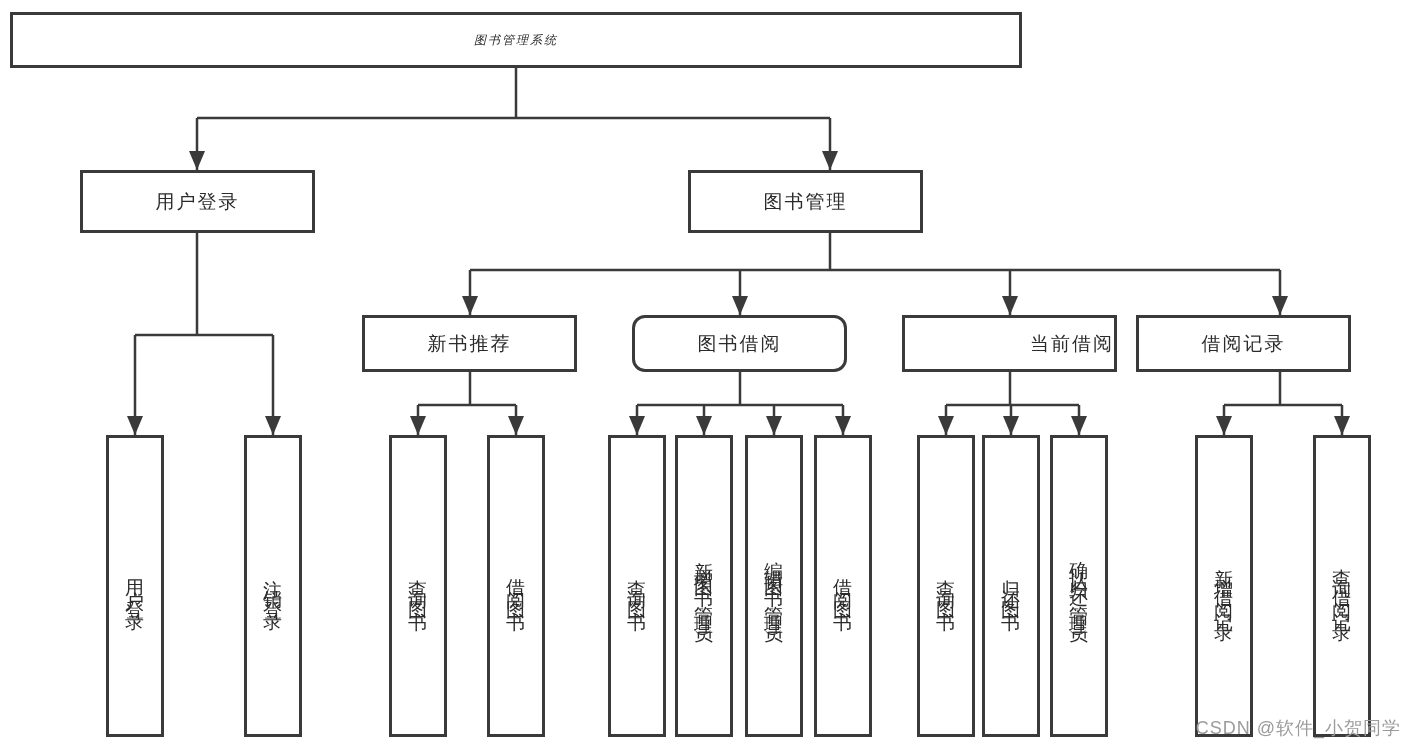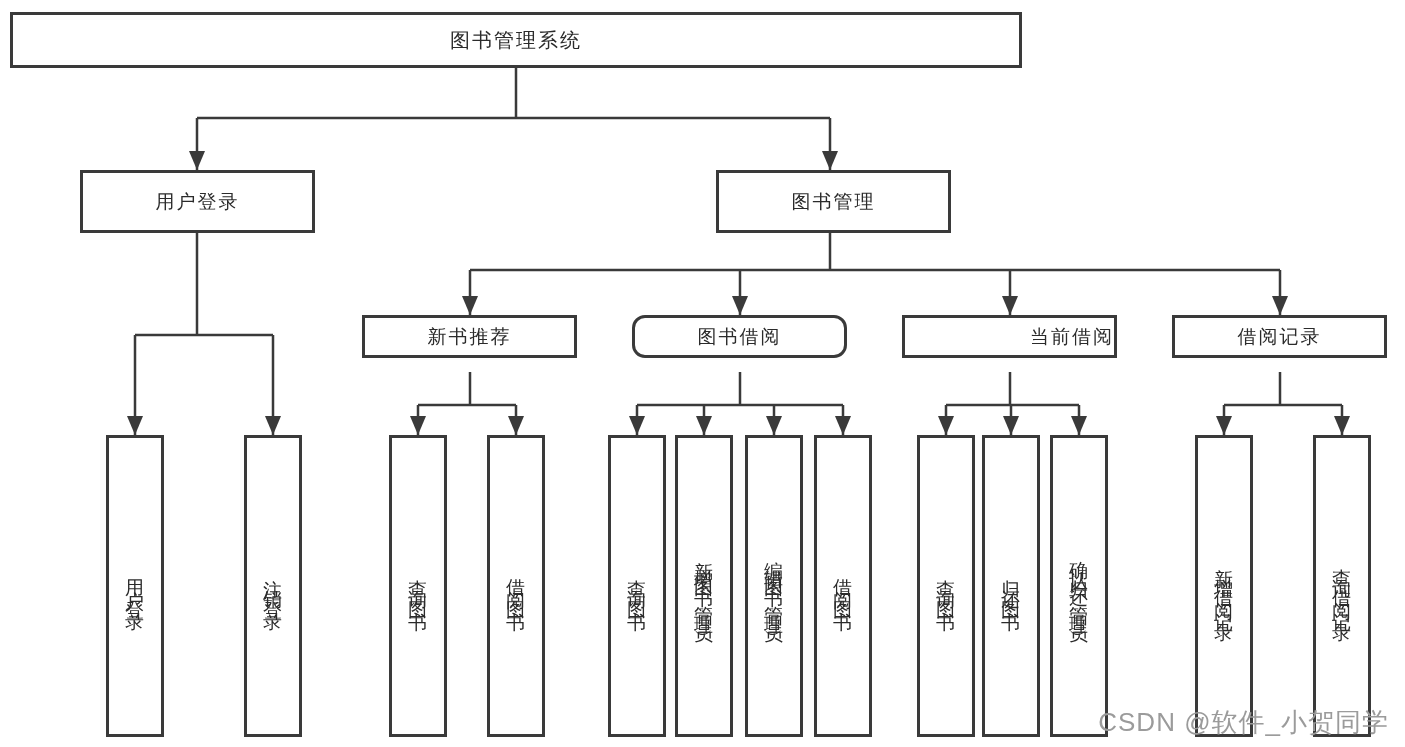--- a/index.html
+++ b/index.html
@@ -30,39 +30,39 @@
     display:flex;align-items:center;justify-content:center;
     z-index:2;
   }
   .node .lbl{
     font-size:19px;
     letter-spacing:2px;
     color:var(--text);
     white-space:nowrap;
   }
   .root{left:10px;top:12px;width:1012px;height:56px;}
-  .root .lbl{font-size:20px;}
+  .root .lbl{font-size:12px;font-style:italic;}
   .lv2{top:170px;width:235px;height:63px;}
-  .lv3{top:315px;width:215px;height:43px;}
+  .lv3{top:315px;width:215px;height:57px;}
   .leaf{top:435px;width:58px;height:302px;}
   .leaf .vlbl{
     writing-mode:vertical-rl;
     text-orientation:mixed;
     font-size:19px;
     line-height:1;
     letter-spacing:11px;
     color:var(--text);
     white-space:nowrap;
   }
   .leaf .vlbl.long{letter-spacing:9px;}
   .watermark{
     position:absolute;
-    right:16px;bottom:7px;
+    right:4px;bottom:7px;
     z-index:10;
-    font-size:26px;
+    font-size:18px;
     color:var(--watermark);
     letter-spacing:1px;
     white-space:nowrap;
   }
 </style>
 </head>
 <body>
 
 <div id="stage">
 
@@ -102,34 +102,34 @@
     <polygon points="1334,416 1350,416 1342,435"></polygon>
   </svg>
 
   <div class="node root">
     <span class="lbl">图书管理系统</span>
   </div>
 
   <div class="node lv2" style="left:80px;">
     <span class="lbl">用户登录</span>
   </div>
-  <div class="node lv2" style="left:716px;">
+  <div class="node lv2" style="left:688px;">
     <span class="lbl">图书管理</span>
   </div>
 
   <div class="node lv3" style="left:362px;">
     <span class="lbl">新书推荐</span>
   </div>
   <div class="node lv3" style="left:632px;border-radius:13px;">
     <span class="lbl">图书借阅</span>
   </div>
   <div class="node lv3" style="left:902px;justify-content:flex-end;">
     <span class="lbl">当前借阅</span>
   </div>
-  <div class="node lv3" style="left:1172px;">
+  <div class="node lv3" style="left:1136px;">
     <span class="lbl">借阅记录</span>
   </div>
 
   <div class="node leaf" style="left:106px;">
     <span class="vlbl">用户登录</span>
   </div>
   <div class="node leaf" style="left:244px;">
     <span class="vlbl">注销登录</span>
   </div>
 

